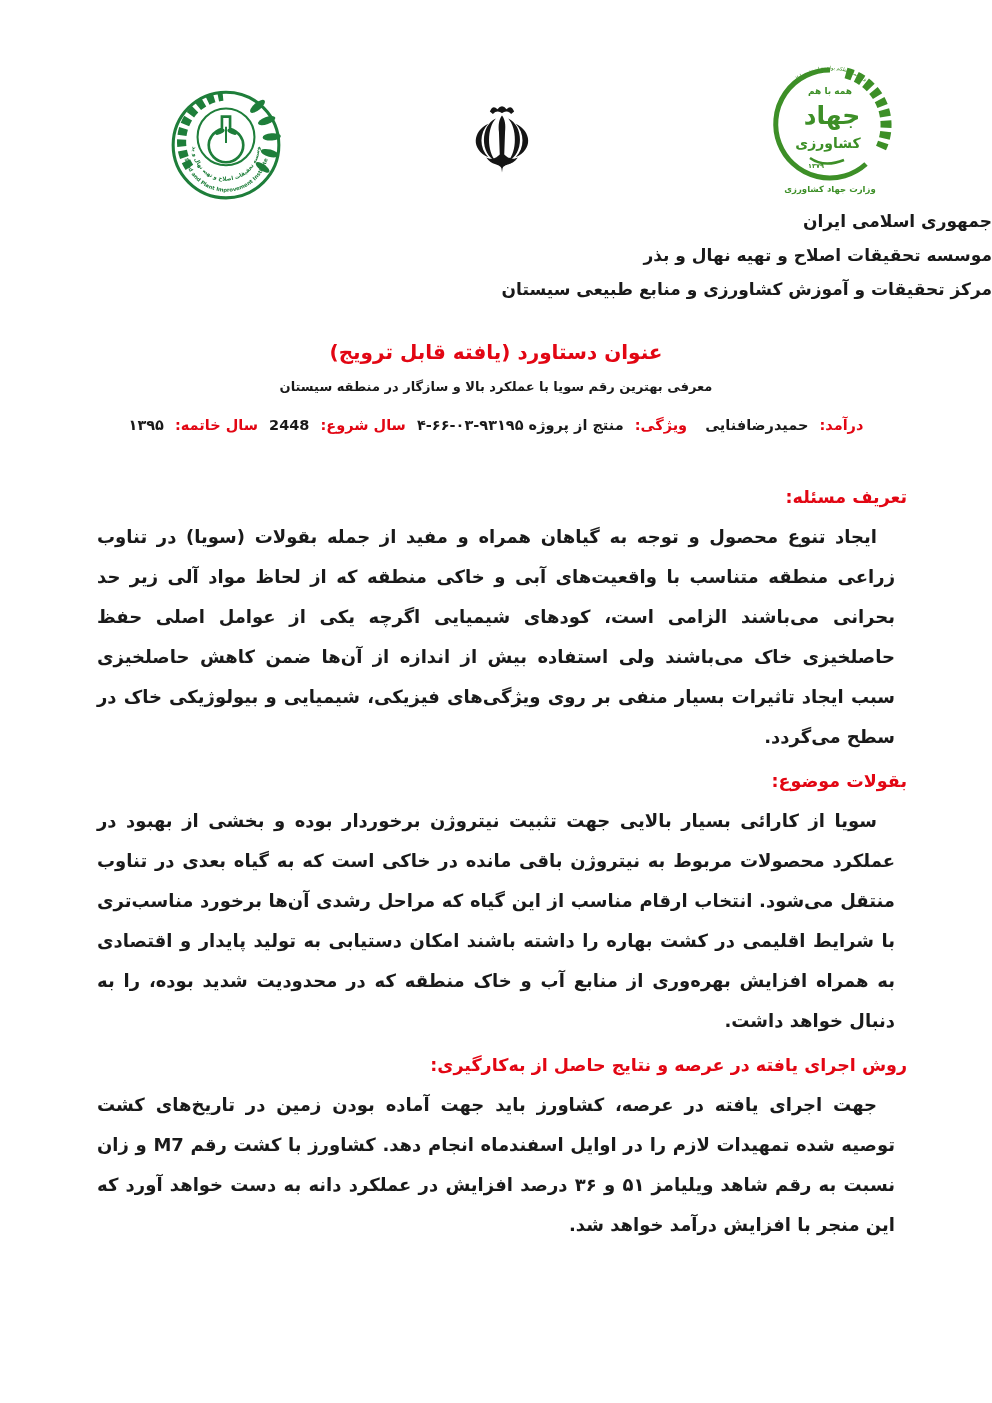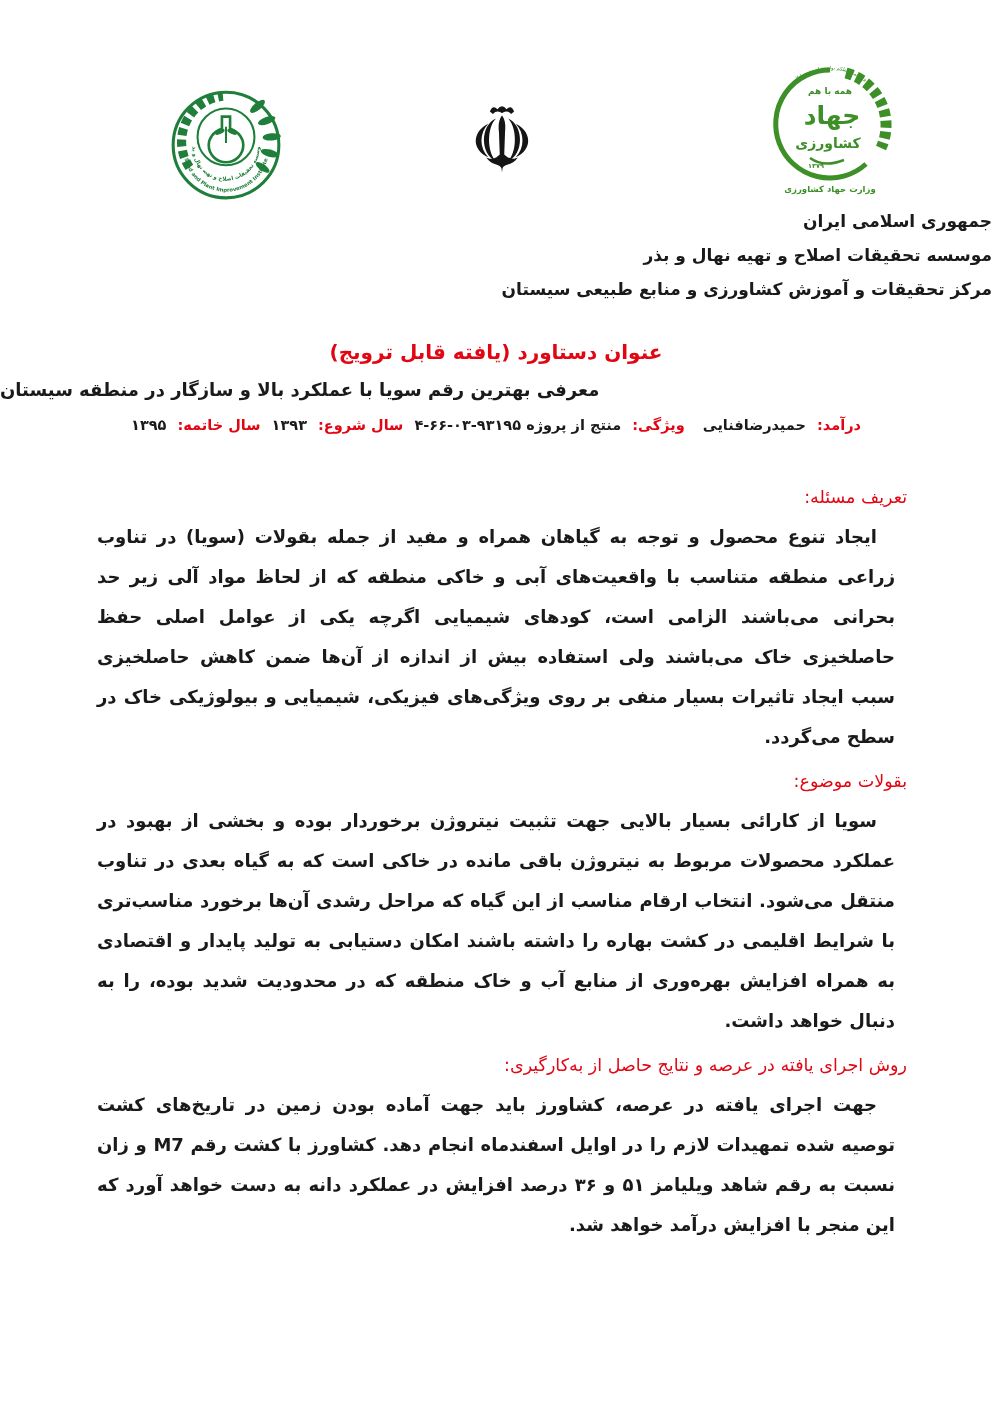--- a/index.html
+++ b/index.html
@@ -16,30 +16,30 @@
   }
   .logo{position:absolute;}
   .logo-spii{left:170px;top:82px;width:112px;height:124px;}
   .logo-iran{left:464px;top:100px;width:76px;height:84px;}
   .logo-jahad{left:764px;top:56px;width:132px;height:142px;}
 
   .org-header{position:absolute;top:204px;left:0;right:0;text-align:right;
     font-size:17px;font-weight:bold;line-height:34px;}
   .doc-title{position:absolute;top:340px;left:0;right:0;text-align:center;
     font-size:20px;font-weight:bold;color:var(--red);}
-  .doc-subtitle{position:absolute;top:379px;left:0;right:0;text-align:left;
-    font-size:18px;font-weight:bold;}
+  .doc-subtitle{position:absolute;top:379px;left:0;right:0;text-align:center;
+    font-size:13px;font-weight:bold;}
   .meta-line{position:absolute;top:417px;left:0;right:0;text-align:center;
     font-size:14.5px;font-weight:bold;}
   .meta-line span{margin:0 3px;}
   .meta-line .red{color:var(--red);}
   .meta-line .name-gap{margin-left:10px;margin-top:8px;}
 
   .content{position:absolute;top:487px;right:85px;left:85px;}
-  .section-heading{color:var(--red);font-size:17.5px;font-weight:normal;
+  .section-heading{color:var(--red);font-size:17.5px;font-weight:bold;
     text-align:right;margin:14px 0 10px;}
   .section-heading:first-child{margin-top:0;}
   .section-body{font-size:18px;font-weight:bold;text-align:justify;
     line-height:40px;text-indent:18px;margin:0 12px 4px;}
 </style>
 </head>
 <body>
 
 <div class="page">
 
@@ -113,21 +113,21 @@
 
   <div class="doc-title">عنوان دستاورد (یافته قابل ترویج)</div>
   <div class="doc-subtitle">معرفی بهترین رقم سویا با عملکرد بالا و سازگار در منطقه سیستان</div>
 
   <div class="meta-line">
     <span class="red">درآمد:</span>
     <span class="name-gap">حمیدرضافنایی</span>
     <span class="red">ویژگی:</span>
     <span>منتج از پروژه ۹۳۱۹۵-۰۳-۶۶-۴</span>
     <span class="red">سال شروع:</span>
-    <span>۱۳۹۳</span>
+    <span>2448</span>
     <span class="red">سال خاتمه:</span>
     <span>۱۳۹۵</span>
   </div>
 
   <div class="content">
     <h2 class="section-heading">تعریف مسئله:</h2>
     <p class="section-body">ایجاد تنوع محصول و توجه به گیاهان همراه و مفید از جمله بقولات (سویا) در تناوب زراعی منطقه متناسب با واقعیت‌های آبی و خاکی منطقه که از لحاظ مواد آلی زیر حد بحرانی می‌باشند الزامی است، کودهای شیمیایی اگرچه یکی از عوامل اصلی حفظ حاصلخیزی خاک می‌باشند ولی استفاده بیش از اندازه از آن‌ها ضمن کاهش حاصلخیزی سبب ایجاد تاثیرات بسیار منفی بر روی ویژگی‌های فیزیکی، شیمیایی و بیولوژیکی خاک در سطح می‌گردد.</p>
 
     <h2 class="section-heading">بقولات موضوع:</h2>
     <p class="section-body">سویا از کارائی بسیار بالایی جهت تثبیت نیتروژن برخوردار بوده و بخشی از بهبود در عملکرد محصولات مربوط به نیتروژن باقی مانده در خاکی است که به گیاه بعدی در تناوب منتقل می‌شود. انتخاب ارقام مناسب از این گیاه که مراحل رشدی آن‌ها برخورد مناسب‌تری با شرایط اقلیمی در کشت بهاره را داشته باشند امکان دستیابی به تولید پایدار و اقتصادی به همراه افزایش بهره‌وری از منابع آب و خاک منطقه که در محدودیت شدید بوده، را به دنبال خواهد داشت.</p>

